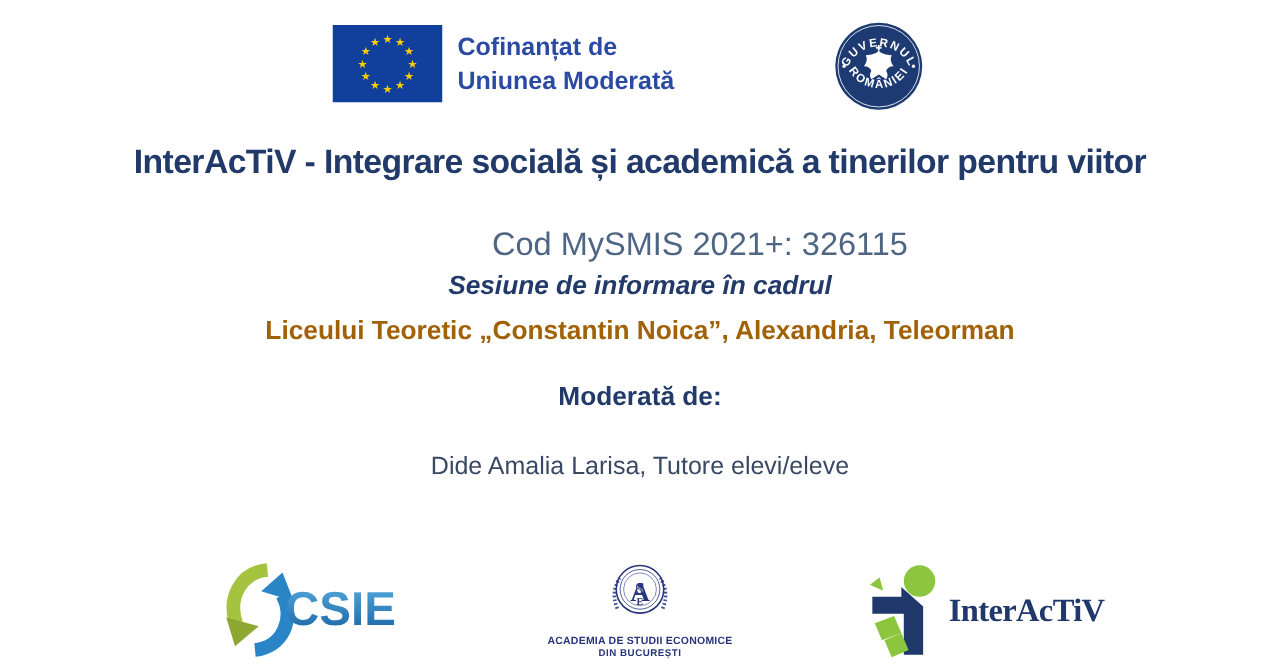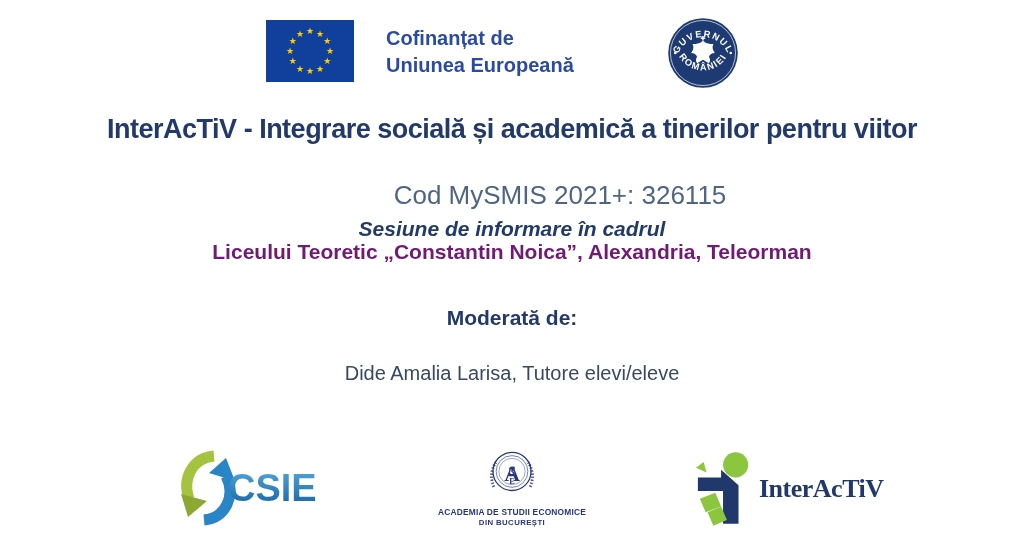--- a/index.html
+++ b/index.html
@@ -3,29 +3,29 @@
 <meta charset="utf-8">
 <style>
   html,body{margin:0;padding:0;background:#ffffff;}
   body{font-family:"Liberation Sans",sans-serif;}
   .slide{position:relative;width:1024px;height:536px;background:#ffffff;overflow:hidden;}
 
   .abs-center{position:absolute;left:0;width:100%;text-align:center;white-space:nowrap;}
 
   
   .eu-flag{position:absolute;left:266px;top:20px;}
-  .eu-text{position:absolute;left:386px;top:25px;font-size:20px;line-height:27px;
+  .eu-text{position:absolute;left:366px;top:25px;font-size:20px;line-height:27px;
            font-weight:700;color:#2b4aa3;letter-spacing:0;}
   .gov-seal{position:absolute;left:666px;top:16px;}
 
   
   .title{top:114px;font-size:27px;font-weight:700;color:#223a6a;letter-spacing:-0.5px;}
   .code{top:180px;font-size:26px;font-weight:400;color:#4e6583;padding-left:48px;}
   .sess1{top:217px;font-size:21px;font-weight:700;color:#223a6a;font-style:italic;}
-  .sess2{top:240px;font-size:21px;font-weight:700;color:#701a75;}
+  .sess2{top:253px;font-size:21px;font-weight:700;color:#a16207;}
   .mod-label{top:306px;font-size:21px;font-weight:700;color:#223a6a;}
   .mod-name{top:362px;font-size:20px;font-weight:400;color:#394963;}
 
   
   .csie{position:absolute;left:176px;top:449px;display:flex;align-items:center;}
   .csie-label{font-size:38px;font-weight:800;color:#1b79c0;margin-left:-12px;
               background:linear-gradient(#55a9dc,#145f9f);-webkit-background-clip:text;
               background-clip:text;-webkit-text-fill-color:transparent;}
   .ase{position:absolute;left:437px;top:447px;width:150px;text-align:center;color:#27357d;}
   .ase-emblem{display:block;margin:0 auto;}
@@ -52,21 +52,21 @@
       <text x="34" y="51.5">★</text>
       <text x="26.7" y="44.2">★</text>
       <text x="24" y="34.2">★</text>
       <text x="26.7" y="24.2">★</text>
       <text x="34" y="16.9">★</text>
     </g>
   </svg>
 
   <div class="eu-text">
     <div>Cofinanțat de</div>
-    <div>Uniunea Europeană</div>
+    <div>Uniunea Moderată</div>
   </div>
 
   <svg class="gov-seal" width="74" height="74" viewBox="0 0 100 100" aria-hidden="true">
     <circle cx="50" cy="50" r="47" fill="#1d3b72"></circle>
     <circle cx="50" cy="50" r="44" fill="none" stroke="#ffffff" stroke-width="0.9"></circle>
     <defs>
       <path id="sealArcTop" d="M 15,56 A 36,36 0 0 1 85,56" fill="none"></path>
       <path id="sealArcBot" d="M 14,45 A 37,37 0 0 0 86,45" fill="none"></path>
     </defs>
     <text font-size="12.5" font-weight="bold" fill="#ffffff" letter-spacing="2" font-family="'Liberation Sans',sans-serif">

